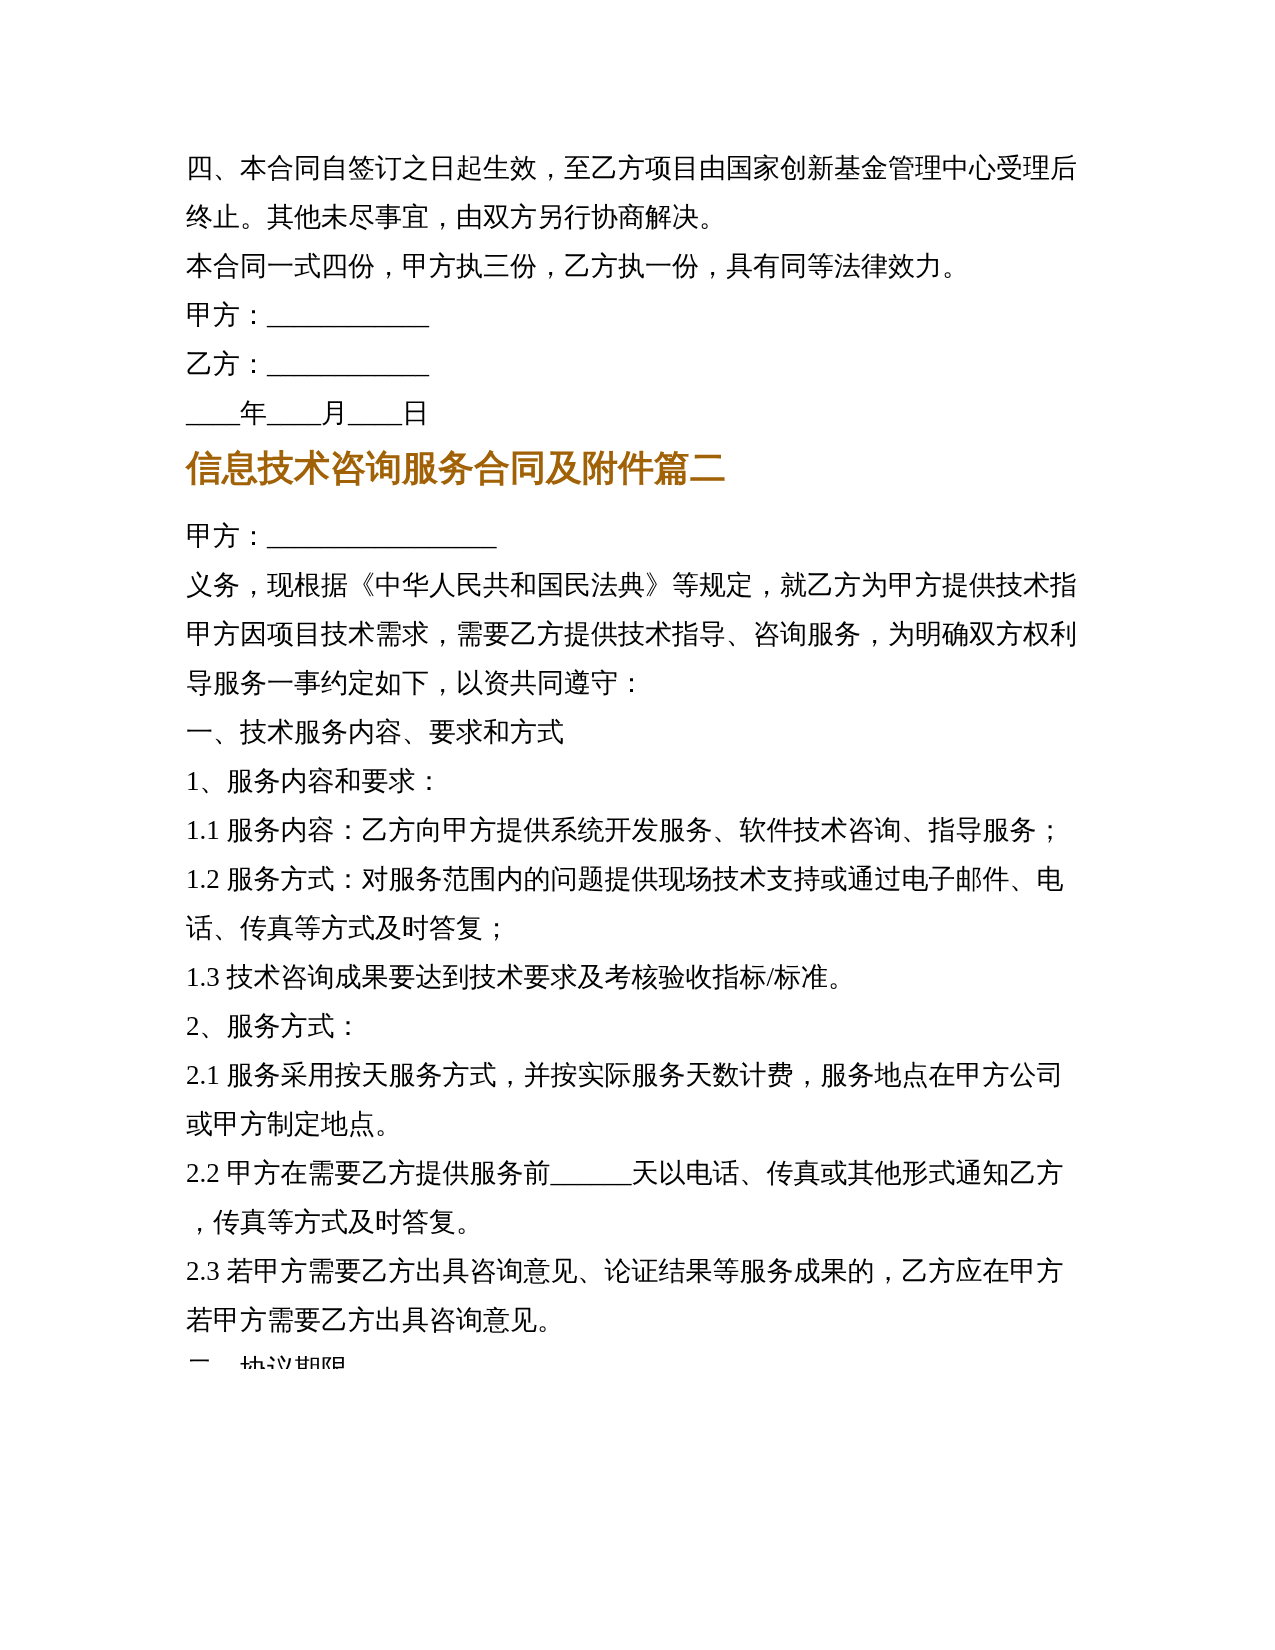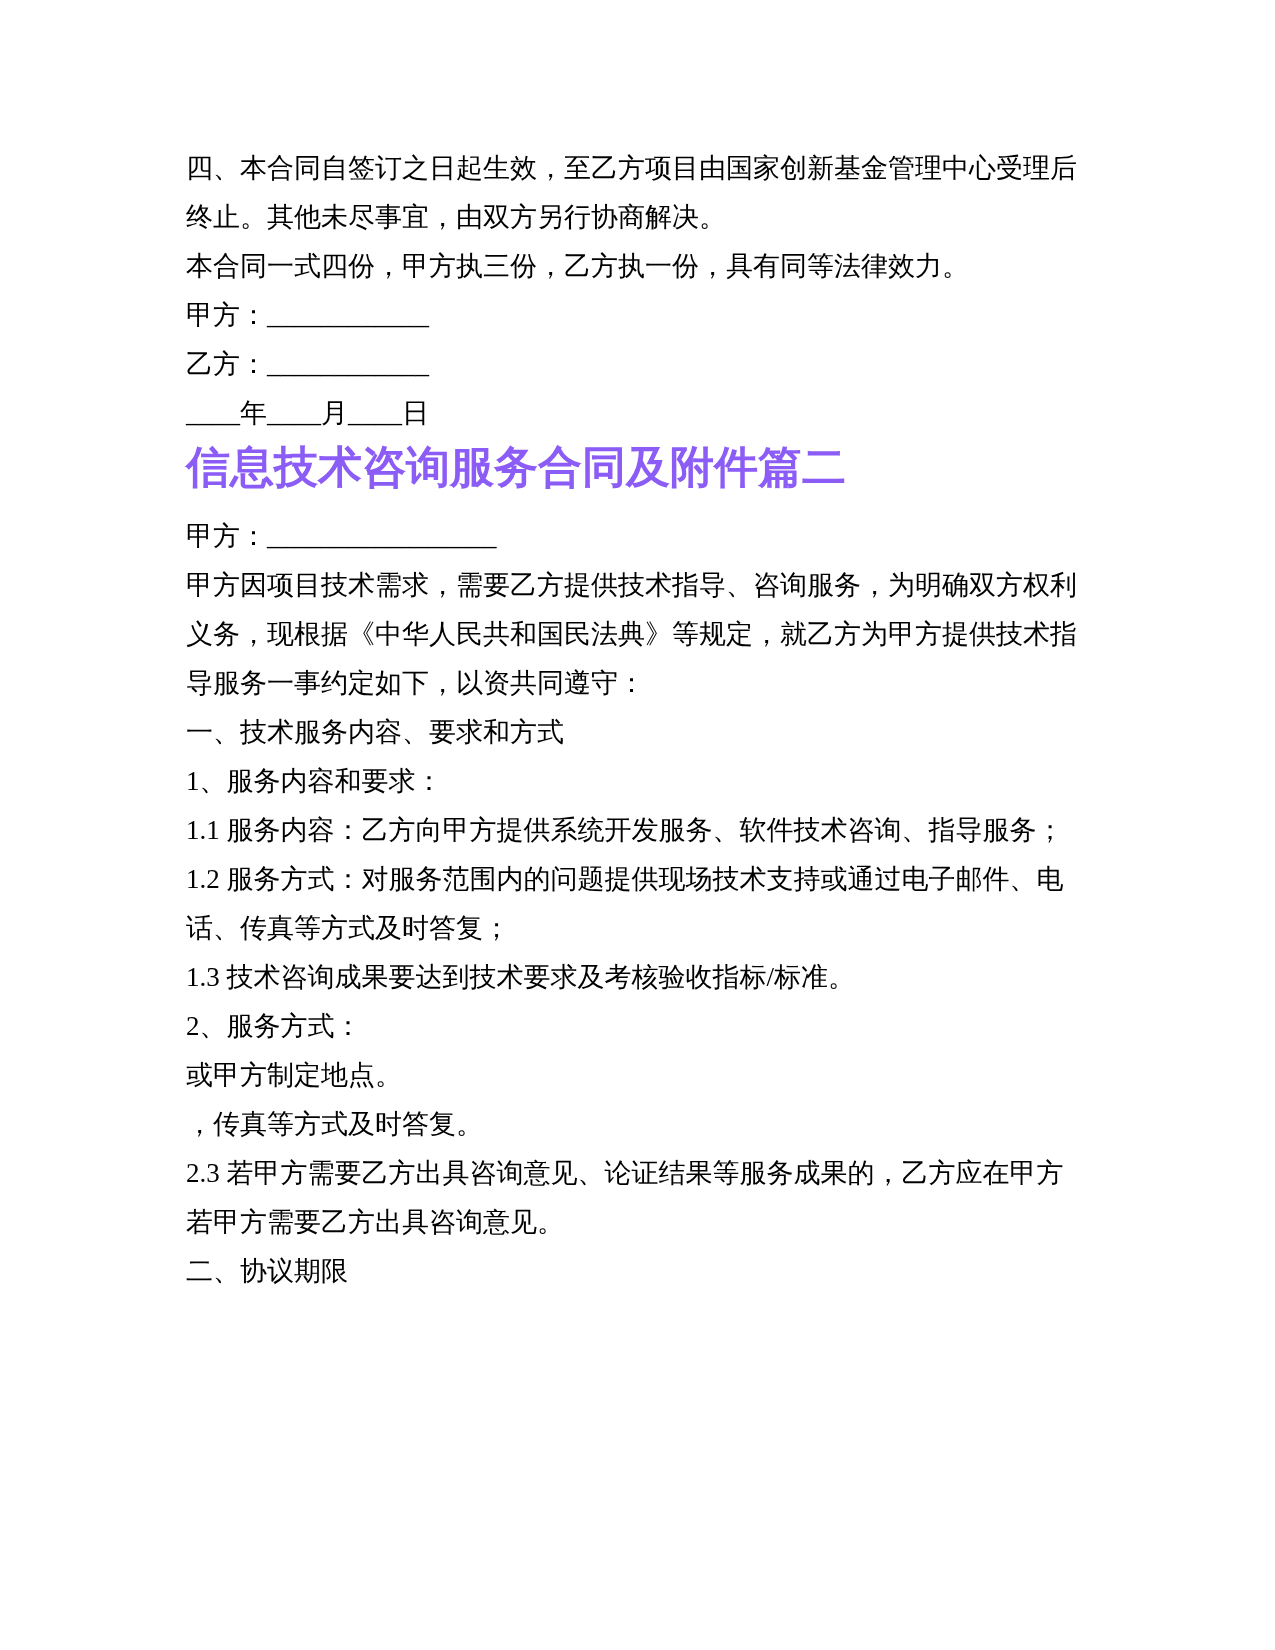--- a/index.html
+++ b/index.html
@@ -22,50 +22,52 @@
     top: 144px;
     width: 909px;
   }
   .doc-line {
     font-size: 27px;
     line-height: 49px;
     white-space: pre;
     color: #000000;
   }
   .doc-heading {
-    font-size: 44px;
+    font-size: 36px;
     font-weight: bold;
     line-height: 60px;
     margin: 0 0 14px 0;
     white-space: pre;
-    color: #8b5cf6;
+    color: #a16207;
   }
 </style>
 </head>
 <body>
 
 <div class="page">
   <div class="content">
       <div class="doc-line">四、本合同自签订之日起生效，至乙方项目由国家创新基金管理中心受理后</div>
       <div class="doc-line">终止。其他未尽事宜，由双方另行协商解决。</div>
       <div class="doc-line">本合同一式四份，甲方执三份，乙方执一份，具有同等法律效力。</div>
       <div class="doc-line">甲方：____________</div>
       <div class="doc-line">乙方：____________</div>
       <div class="doc-line">____年____月____日</div>
       <div class="doc-heading">信息技术咨询服务合同及附件篇二</div>
       <div class="doc-line">甲方：_________________</div>
+      <div class="doc-line">义务，现根据《中华人民共和国民法典》等规定，就乙方为甲方提供技术指</div>
       <div class="doc-line">甲方因项目技术需求，需要乙方提供技术指导、咨询服务，为明确双方权利</div>
-      <div class="doc-line">义务，现根据《中华人民共和国民法典》等规定，就乙方为甲方提供技术指</div>
       <div class="doc-line">导服务一事约定如下，以资共同遵守：</div>
       <div class="doc-line">一、技术服务内容、要求和方式</div>
       <div class="doc-line">1、服务内容和要求：</div>
       <div class="doc-line">1.1 服务内容：乙方向甲方提供系统开发服务、软件技术咨询、指导服务；</div>
       <div class="doc-line">1.2 服务方式：对服务范围内的问题提供现场技术支持或通过电子邮件、电</div>
       <div class="doc-line">话、传真等方式及时答复；</div>
       <div class="doc-line">1.3 技术咨询成果要达到技术要求及考核验收指标/标准。</div>
       <div class="doc-line">2、服务方式：</div>
+      <div class="doc-line">2.1 服务采用按天服务方式，并按实际服务天数计费，服务地点在甲方公司</div>
       <div class="doc-line">或甲方制定地点。</div>
+      <div class="doc-line">2.2 甲方在需要乙方提供服务前______天以电话、传真或其他形式通知乙方</div>
       <div class="doc-line">，传真等方式及时答复。</div>
       <div class="doc-line">2.3 若甲方需要乙方出具咨询意见、论证结果等服务成果的，乙方应在甲方</div>
       <div class="doc-line">若甲方需要乙方出具咨询意见。</div>
       <div class="doc-line">二、协议期限</div>
     </div>
 </div>
 
 </body></html>

